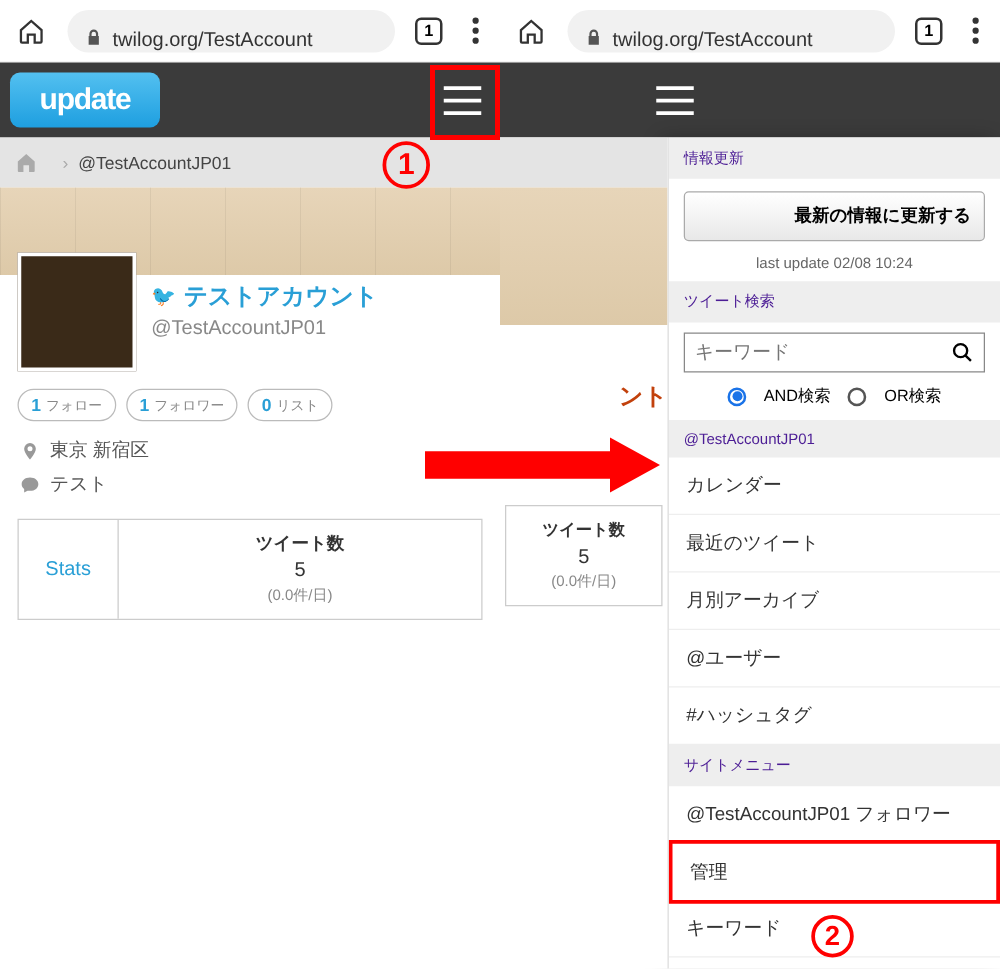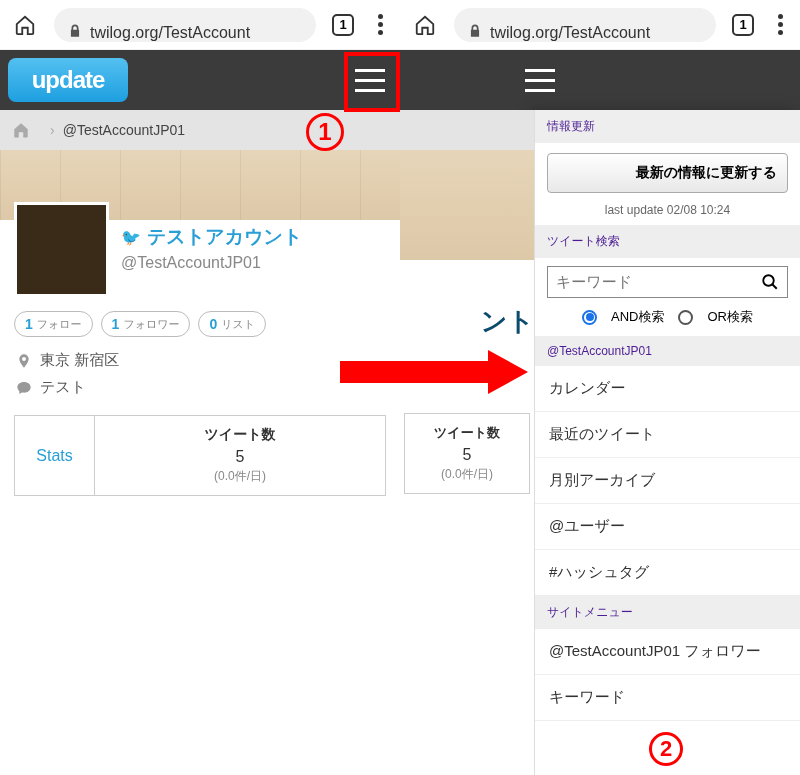--- a/index.html
+++ b/index.html
@@ -68,21 +68,21 @@
 
 .big-arrow { position: absolute; top: 350px; left: 340px; width: 190px; height: 44px; z-index: 20; pointer-events:none; }
 .big-arrow .shaft { position: absolute; left: 0; top: 11px; width: 150px; height: 22px; background: #f00; }
 .big-arrow .head { position: absolute; left: 148px; top: 0; width: 0; height: 0; border-left: 40px solid #f00; border-top: 22px solid transparent; border-bottom: 22px solid transparent; }
 
 
 .right-header { height: 60px; background: #3b3b3b; display: flex; align-items: center; justify-content: flex-start; padding: 0 8px; }
 .right-body { display: flex; height: calc(775px - 50px - 60px); }
 .peek { width: 135px; flex: 0 0 135px; border-right: 1px solid #ddd; background:#fff; overflow:hidden; position:relative;}
 .peek .wood2 { height: 110px; background: linear-gradient(#e7d5b9, #ddc9a8); }
-.peek-name { color:#0c4a6e; font-size:26px; font-weight:bold; margin:44px 0 0 8px; text-align:right; overflow:hidden; white-space:nowrap;}
+.peek-name { color:#c2410c; font-size:19px; font-weight:bold; margin:44px 0 0 8px; text-align:right; overflow:hidden; white-space:nowrap;}
 .peek-stats { margin: 74px 4px 0; border:1px solid #ccc; text-align:center; padding:10px 2px; }
 .peek-stats .stats-hdr{font-size:13px;}
 
 .menu-panel { flex: 1; background: #fff; overflow: hidden; box-shadow: -6px 0 14px rgba(0,0,0,0.25); }
 .sec-hdr { background: #eee; color: #4c1d95; font-size: 12px; padding: 8px 12px; }
 .menu-panel .btn { margin: 10px 12px; padding: 10px; border: 1px solid #aaa; background: linear-gradient(#fff,#e8e8e8); border-radius: 4px; text-align: right; font-size: 14px; font-weight: bold; }
 .last-update { text-align: center; font-size: 12px; color: #666; margin-bottom: 8px; }
 .search-box { margin: 8px 12px 10px; border: 1px solid #888; display: flex; align-items: flex-start; padding: 6px 8px; }
 .search-box input { flex: 1; border: none; outline: none; font-size: 15px; color:#888; }
 .search-box .mag { width: 18px; height: 18px; }
@@ -254,20 +254,21 @@
 
       <div class="sec-hdr">@TestAccountJP01</div>
       <div class="menu-item">カレンダー</div>
       <div class="menu-item">最近のツイート</div>
       <div class="menu-item">月別アーカイブ</div>
       <div class="menu-item">@ユーザー</div>
       <div class="menu-item">#ハッシュタグ</div>
 
       <div class="sec-hdr">サイトメニュー</div>
       <div class="menu-item">@TestAccountJP01 フォロワー</div>
+      <div class="menu-item red-box-manage">管理</div>
       <div class="menu-item">キーワード</div>
     </div>
   </div>
 </div>
 
 </div>
 
 <div class="big-arrow">
   <div class="shaft"></div>
     <div class="head"></div>

